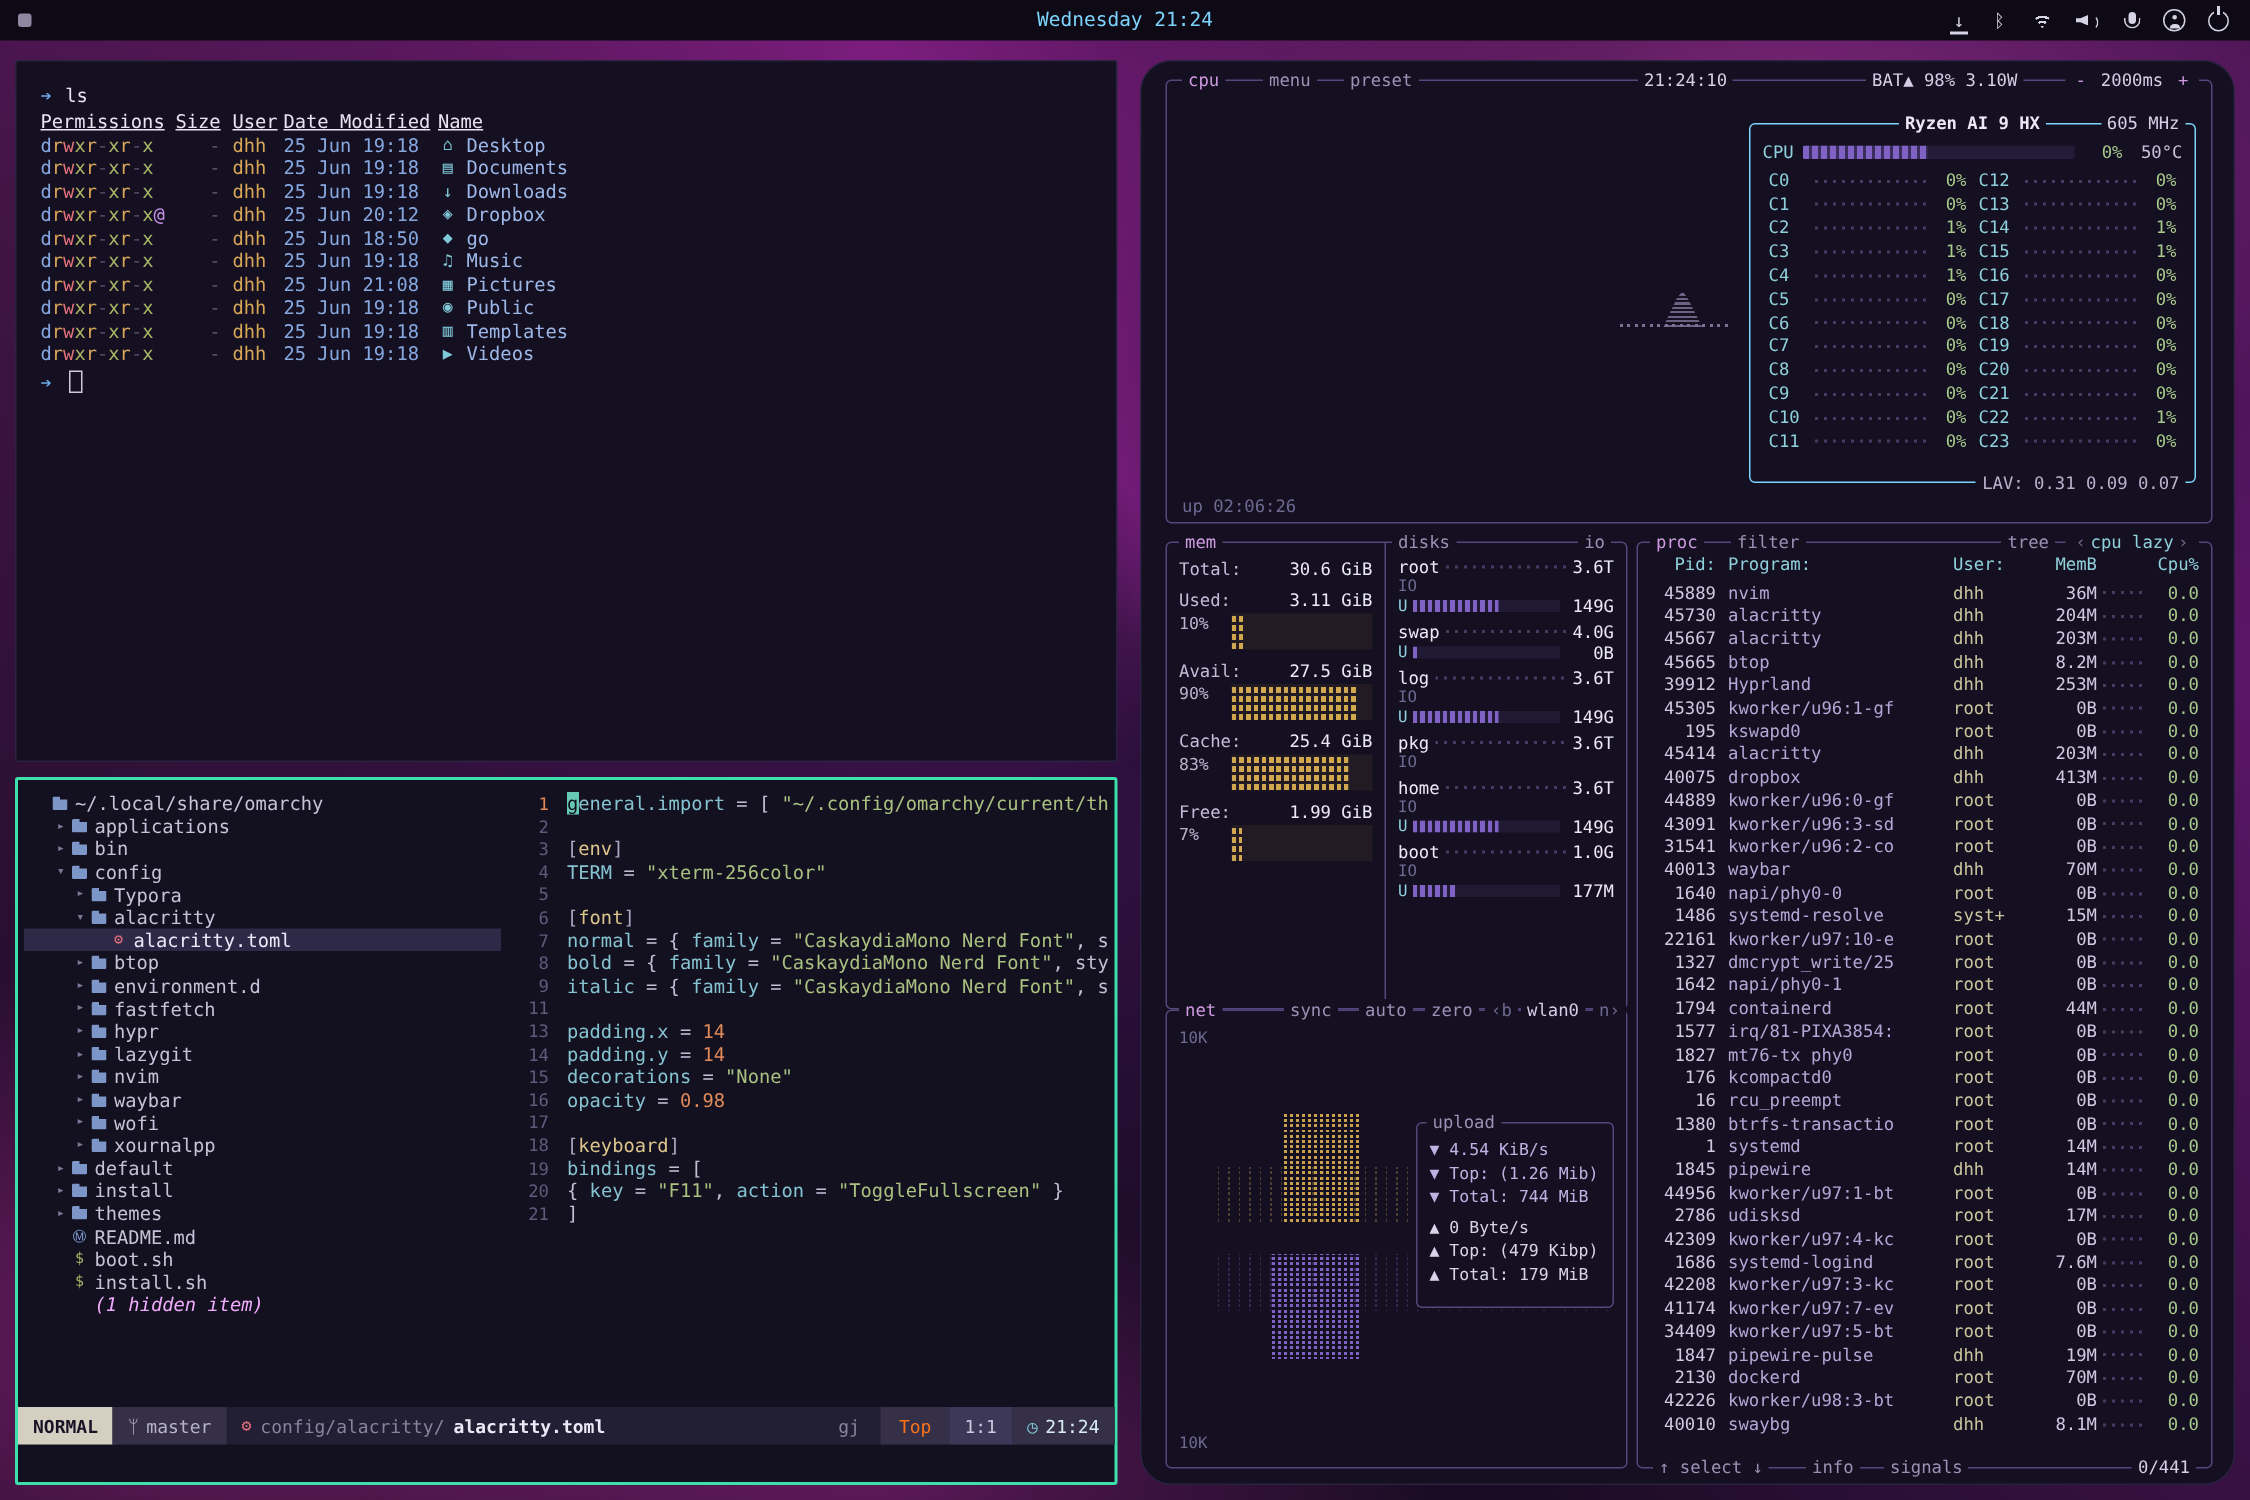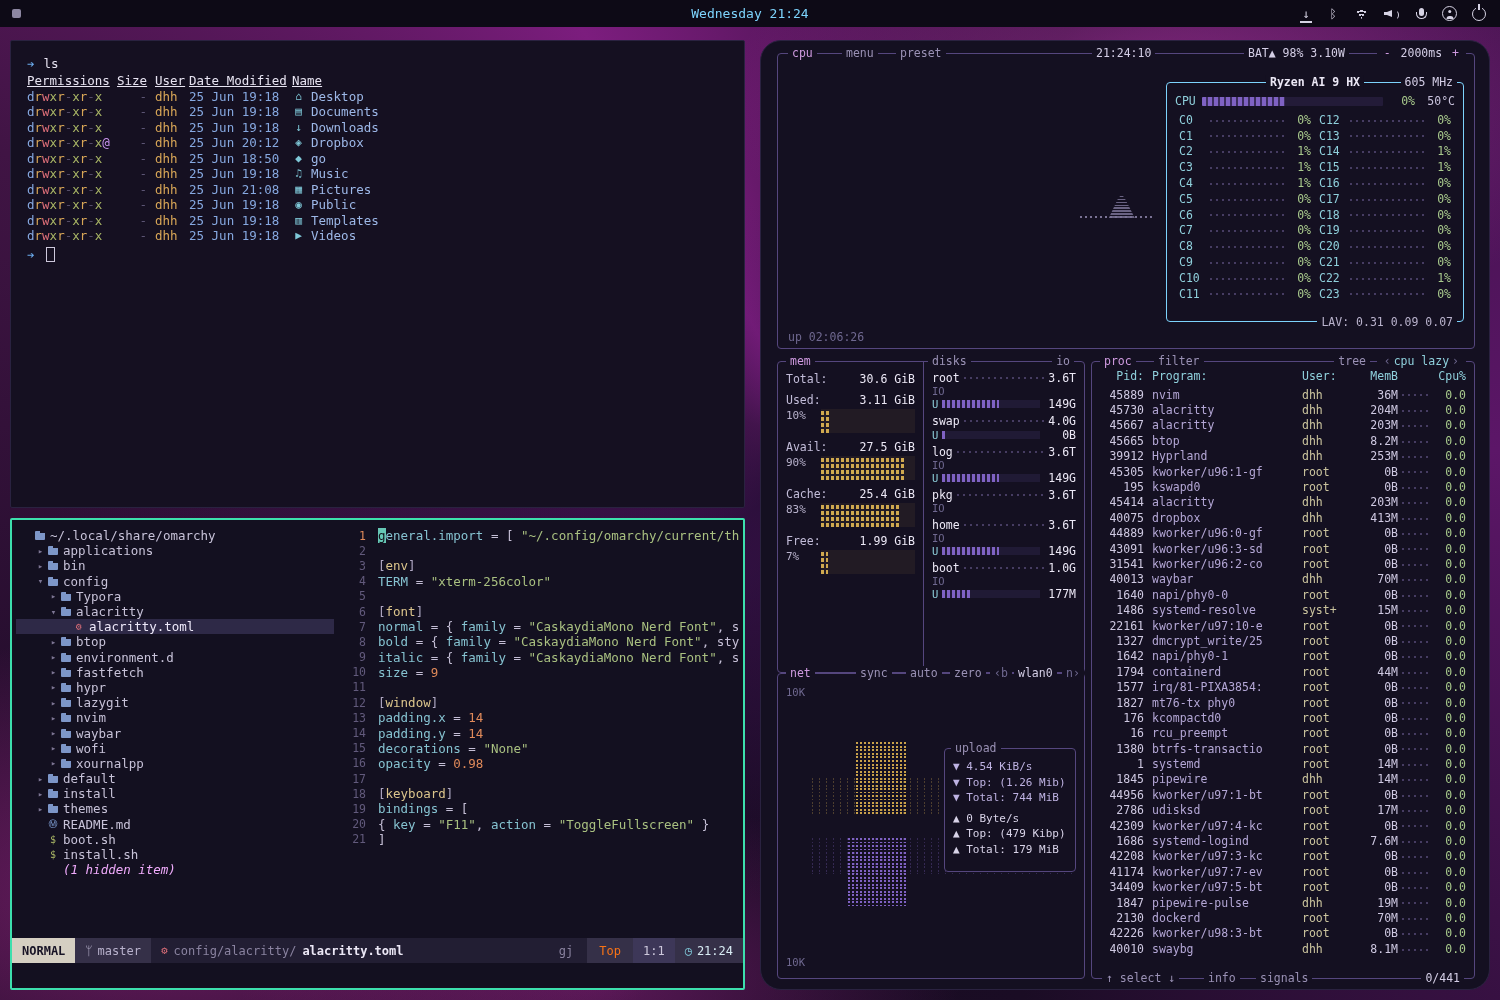--- a/index.html
+++ b/index.html
@@ -523,34 +523,26 @@
           <div class="cl">
             <span class="ln">8</span>
             <span class="codeseg"><span class="key">bold</span><span class="op"> = { </span><span class="key">family</span><span class="op"> = </span><span class="str">"CaskaydiaMono Nerd Font"</span><span class="op">, sty</span></span>
           </div>
 
           <div class="cl">
             <span class="ln">9</span>
             <span class="codeseg"><span class="key">italic</span><span class="op"> = { </span><span class="key">family</span><span class="op"> = </span><span class="str">"CaskaydiaMono Nerd Font"</span><span class="op">, s</span></span>
           </div>
 
-          <div class="cl">
-            <span class="ln">10</span>
-            <span class="codeseg"><span class="key">size</span><span class="op"> = </span><span class="num">9</span></span>
-          </div>
 
           <div class="cl">
             <span class="ln">11</span>
             <span class="codeseg"></span>
           </div>
 
-          <div class="cl">
-            <span class="ln">12</span>
-            <span class="codeseg"><span class="brk">[</span><span class="sec">window</span><span class="brk">]</span></span>
-          </div>
 
           <div class="cl">
             <span class="ln">13</span>
             <span class="codeseg"><span class="key">padding.x</span><span class="op"> = </span><span class="num">14</span></span>
           </div>
 
           <div class="cl">
             <span class="ln">14</span>
             <span class="codeseg"><span class="key">padding.y</span><span class="op"> = </span><span class="num">14</span></span>
           </div>

